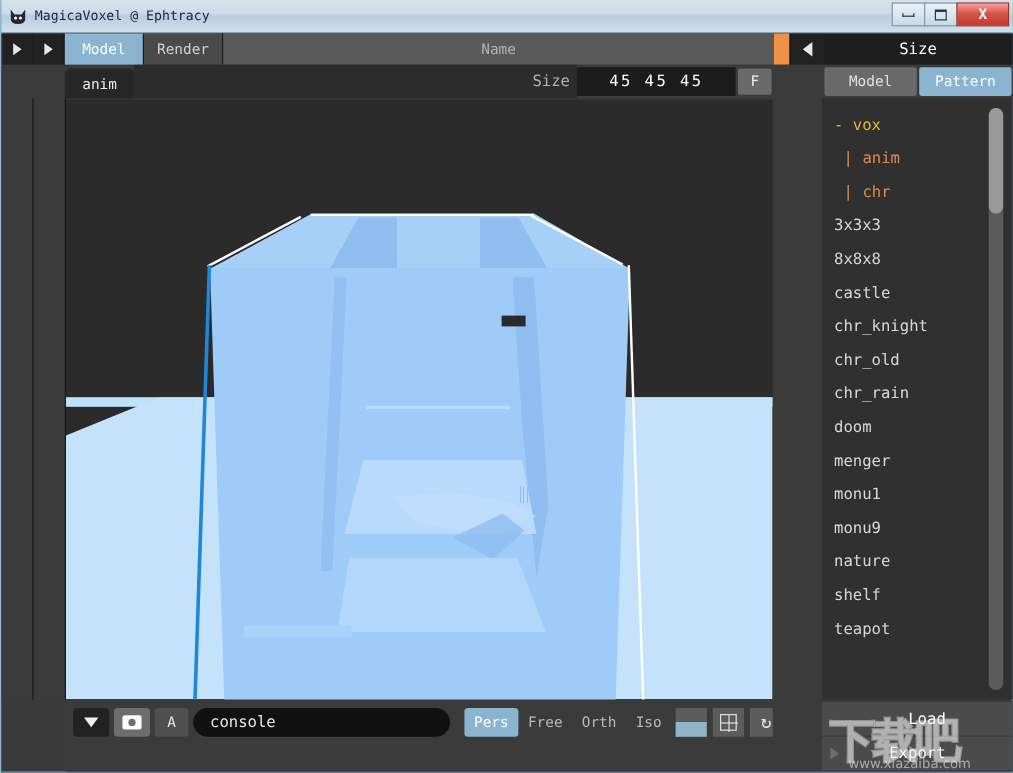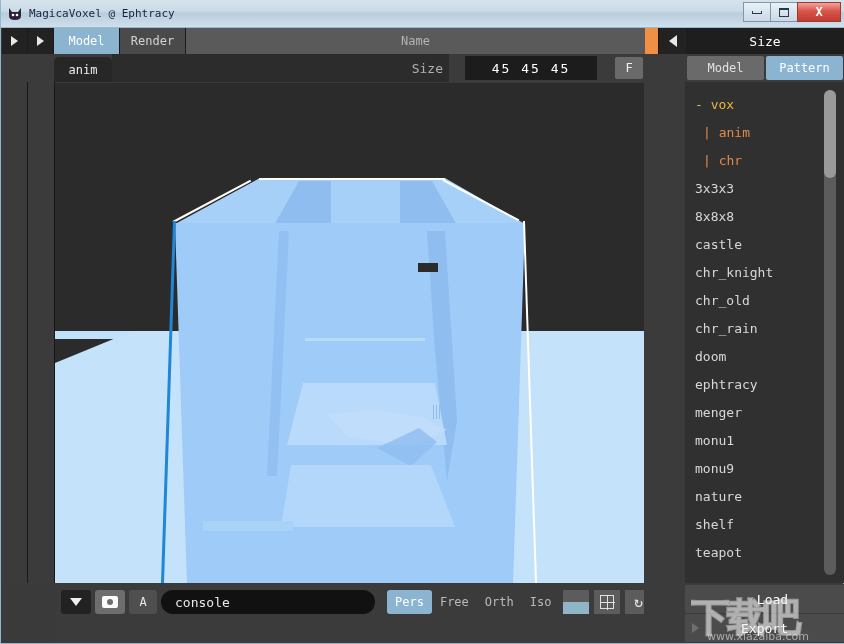--- a/index.html
+++ b/index.html
@@ -101,21 +101,21 @@
     width: 58px; margin-top: 3px; background: #272727; color: #ececec;
     display: flex; align-items: center; justify-content: center;
     font-size: 12px; border-radius: 5px 5px 0 0;
   }
   .sr-mid { flex: 1; background: #2c2c2c; }
   .size-label {
     width: 84px; background: #2c2c2c; color: #b0b0b0; font-size: 13px;
     display: flex; align-items: center; justify-content: flex-end; padding-right: 6px;
   }
   .size-value {
-    width: 132px; margin: 2px 16px; background: #1c1c1c; color: #ffffff; font-size: 13px;
+    width: 132px; margin: 2px 0; background: #1c1c1c; color: #ffffff; font-size: 13px;
     display: flex; align-items: center; justify-content: center; letter-spacing: 2px;
   }
   .f-btn {
     width: 28px; margin: 3px 2px; background: #6a6a6a; color: #efefef; font-size: 12px;
     display: flex; align-items: center; justify-content: center; border-radius: 2px;
   }
   .sr-right { width: 13px; background: #3b3b3b; }
   .sr-arrowpad { width: 28px; background: #3b3b3b; }
   .panel-tabs {
     width: 158px; background: #3b3b3b; display: flex; align-items: stretch;
@@ -422,21 +422,20 @@
         <div class="fitem root">- vox</div>
         <div class="fitem child">| anim</div>
         <div class="fitem child">| chr</div>
         <div class="fitem">3x3x3</div>
         <div class="fitem">8x8x8</div>
         <div class="fitem">castle</div>
         <div class="fitem">chr_knight</div>
         <div class="fitem">chr_old</div>
         <div class="fitem">chr_rain</div>
         <div class="fitem">doom</div>
-        <div class="fitem">ephtracy</div>
         <div class="fitem">menger</div>
         <div class="fitem">monu1</div>
         <div class="fitem">monu9</div>
         <div class="fitem">nature</div>
         <div class="fitem">shelf</div>
         <div class="fitem">teapot</div>
       </div>
     <div class="scrollbar">
       <div class="scroll-thumb"></div>
     </div>

